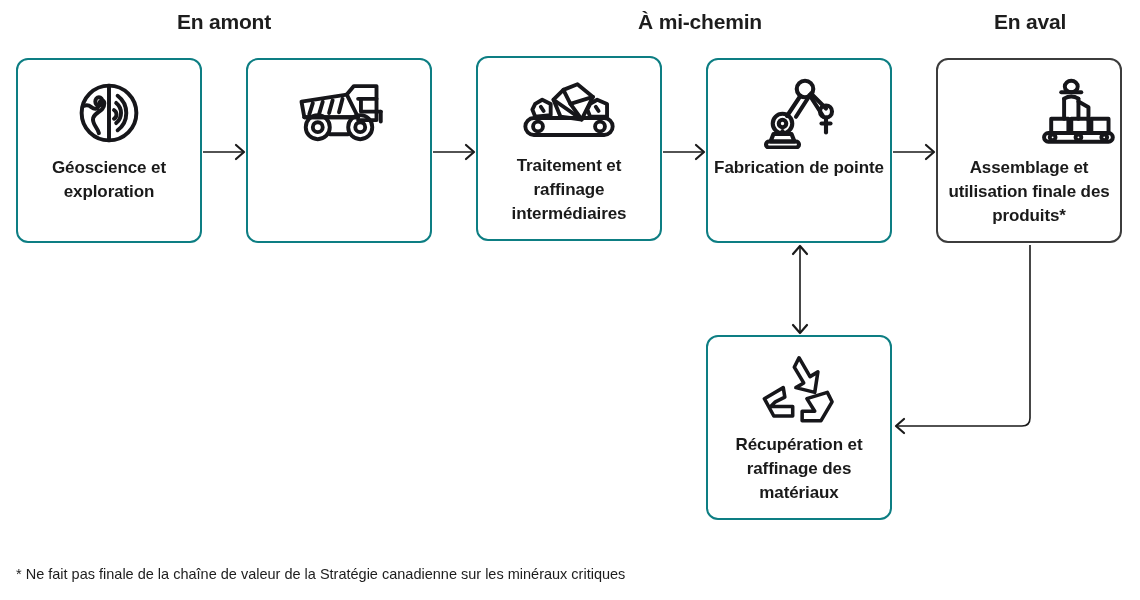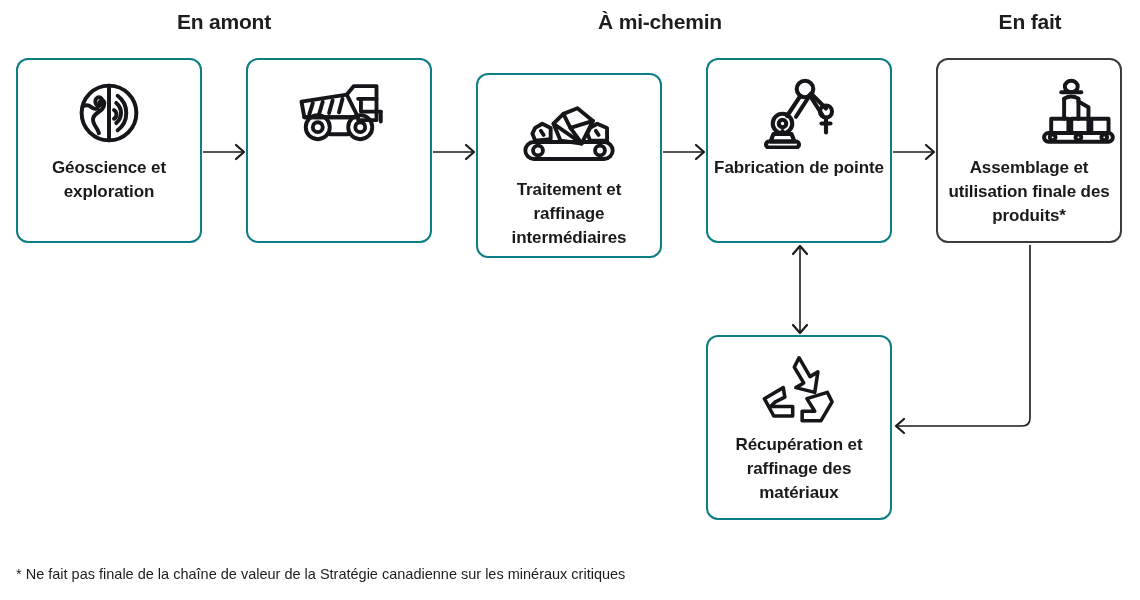--- a/index.html
+++ b/index.html
@@ -99,22 +99,22 @@
     stroke-linecap: round;
     stroke-linejoin: round;
   }
 </style>
 </head>
 <body>
 
 <div id="canvas">
 
   <div class="group-label" style="left:224px; top:10px;">En amont</div>
-  <div class="group-label" style="left:660px; top:10px;text-align:center;">À mi-chemin</div>
-  <div class="group-label" style="left:1030px; top:10px;">En fait</div>
+  <div class="group-label" style="left:700px; top:10px;text-align:center;">À mi-chemin</div>
+  <div class="group-label" style="left:1030px; top:10px;">En aval</div>
 
   <svg class="connectors" viewBox="0 0 1140 600">
 
     <g>
       <line class="flow-line" x1="203" y1="152" x2="244" y2="152"></line>
       <polyline class="arrow-head" points="236,145 244,152 236,159"></polyline>
     </g>
 
     <g>
       <line class="flow-line" x1="433" y1="152" x2="474" y2="152"></line>
@@ -174,21 +174,21 @@
         <path class="ico" d="M16,52 L92,52"></path>
         <circle class="ico" cx="35" cy="66" r="17"></circle>
         <circle class="ico" cx="35" cy="66" r="7"></circle>
         <circle class="ico" cx="95" cy="66" r="17"></circle>
         <circle class="ico" cx="95" cy="66" r="7"></circle>
         <line class="ico" x1="52" y1="76" x2="78" y2="76"></line>
       </svg>
     </div>
   </div>
 
-  <div class="stage-box" style="left:476px; top:73px;justify-content:center;">
+  <div class="stage-box" style="left:476px; top:56px;">
     <div class="stage-icon">
       <svg width="100" height="62" viewBox="0 0 140 88">
         <path class="ico" d="M62,14 L82,6 L104,24 L88,56 L58,52 L48,28 Z"></path>
         <path class="ico" d="M48,28 L88,56"></path>
         <path class="ico" d="M62,14 L72,34 L104,24"></path>
         <path class="ico" d="M72,34 L88,56"></path>
         <path class="ico" d="M22,34 L32,28 L44,34 L44,50 L22,52 L18,42 Z"></path>
         <path class="ico" d="M30,38 L34,44"></path>
         <path class="ico" d="M100,34 L110,28 L124,34 L124,52 L100,52 L96,42 Z"></path>
         <path class="ico" d="M108,38 L112,44"></path>

